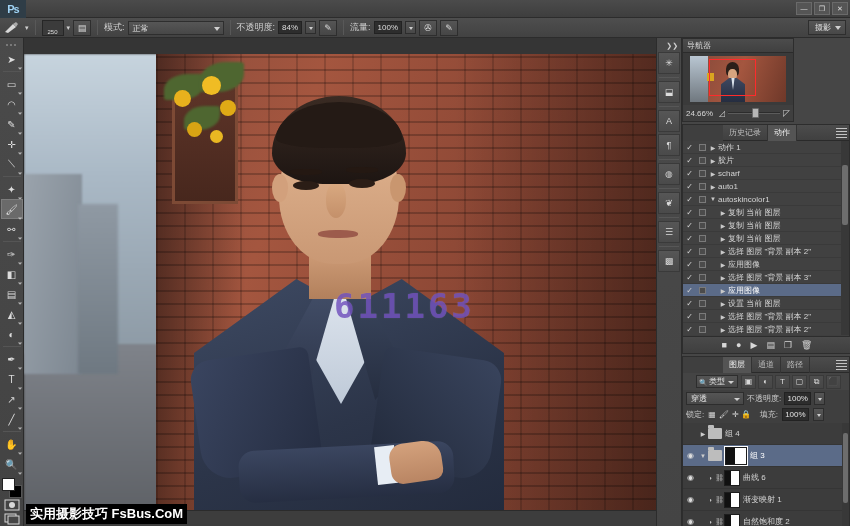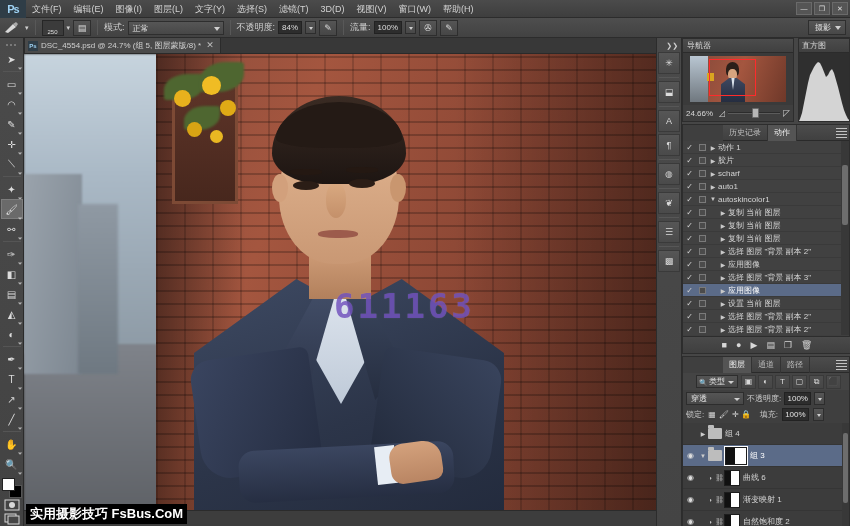--- a/index.html
+++ b/index.html
@@ -240,33 +240,20 @@
   .lyr-scroll i { position:absolute;left:1px;top:10px;width:5px;height:70px;background:#6d6d6d;border-radius:2px;display:block;}
   .ficon { color:#d8d8d8; font-size:9px;}
 </style>
 </head>
 <body>
 
 <div class="app">
 
   <div class="menubar">
     <div class="ps-logo">Ps</div>
-    <div id="menu-items" style="display:flex;">
-        <div class="menu-item">文件(F)</div>
-        <div class="menu-item">编辑(E)</div>
-        <div class="menu-item">图像(I)</div>
-        <div class="menu-item">图层(L)</div>
-        <div class="menu-item">文字(Y)</div>
-        <div class="menu-item">选择(S)</div>
-        <div class="menu-item">滤镜(T)</div>
-        <div class="menu-item">3D(D)</div>
-        <div class="menu-item">视图(V)</div>
-        <div class="menu-item">窗口(W)</div>
-        <div class="menu-item">帮助(H)</div>
-      </div>
     <div class="menubar-right">
       <div class="winbtn">—</div>
       <div class="winbtn">❐</div>
       <div class="winbtn">✕</div>
     </div>
   </div>
 
   <div class="optionsbar">
     <div class="brush-prev">
       <svg width="16" height="12" viewBox="0 0 16 12">
@@ -351,27 +338,20 @@
     </div>
     <div class="scrmode">
       <svg width="16" height="12">
           <rect x="1" y="1" width="11" height="8" fill="none" stroke="#d8d8d8"></rect>
           <rect x="4" y="3" width="11" height="8" fill="#454545" stroke="#d8d8d8"></rect>
         </svg>
     </div>
   </div>
 
   <div class="docarea">
-    <div class="doctab-row">
-      <div class="doctab">
-        <span class="psicon">Ps</span>
-        <span>DSC_4554.psd @ 24.7% (组 5, 图层蒙版/8) *</span>
-        <span class="close">✕</span>
-      </div>
-    </div>
 
     <div class="canvas-wrap">
       <div class="photo">
         <div class="ph-sky"></div>
         <div class="ph-street"></div>
         <div class="ph-bldg-l"></div>
         <div class="ph-bldg-l2"></div>
         <div class="ph-wall"></div>
         <div class="ph-wall-dark"></div>
         <div class="ph-wall-shade"></div>
@@ -467,28 +447,20 @@
         <span class="nav-pct">24.66%</span>
         <span style="font-size:8px;">◿</span>
         <div class="slider">
           <div class="track"></div>
           <div class="knob"></div>
         </div>
         <span style="font-size:9px;">◸</span>
       </div>
     </div>
 
-    <div class="histpanel panel">
-      <div class="hist-title">直方图</div>
-      <div class="hist-graph">
-        <svg width="52" height="68" viewBox="0 0 52 68">
-          <path d="M0,68 L1,66 L3,60 L5,50 L7,40 L9,30 L11,22 L13,18 L15,14 L17,11 L19,9 L21,10 L23,14 L25,19 L27,24 L29,22 L31,18 L33,16 L35,20 L37,27 L39,34 L41,42 L43,50 L45,57 L47,62 L49,66 L52,68 Z" fill="#d4d4d4"></path>
-        </svg>
-      </div>
-    </div>
 
     <div class="actpanel panel">
       <div class="ptabs">
         <div class="ptab">历史记录</div>
         <div class="ptab active">动作</div>
         <div class="pmenu">
             <i></i>
             <i></i>
             <i></i>
             <i></i>

